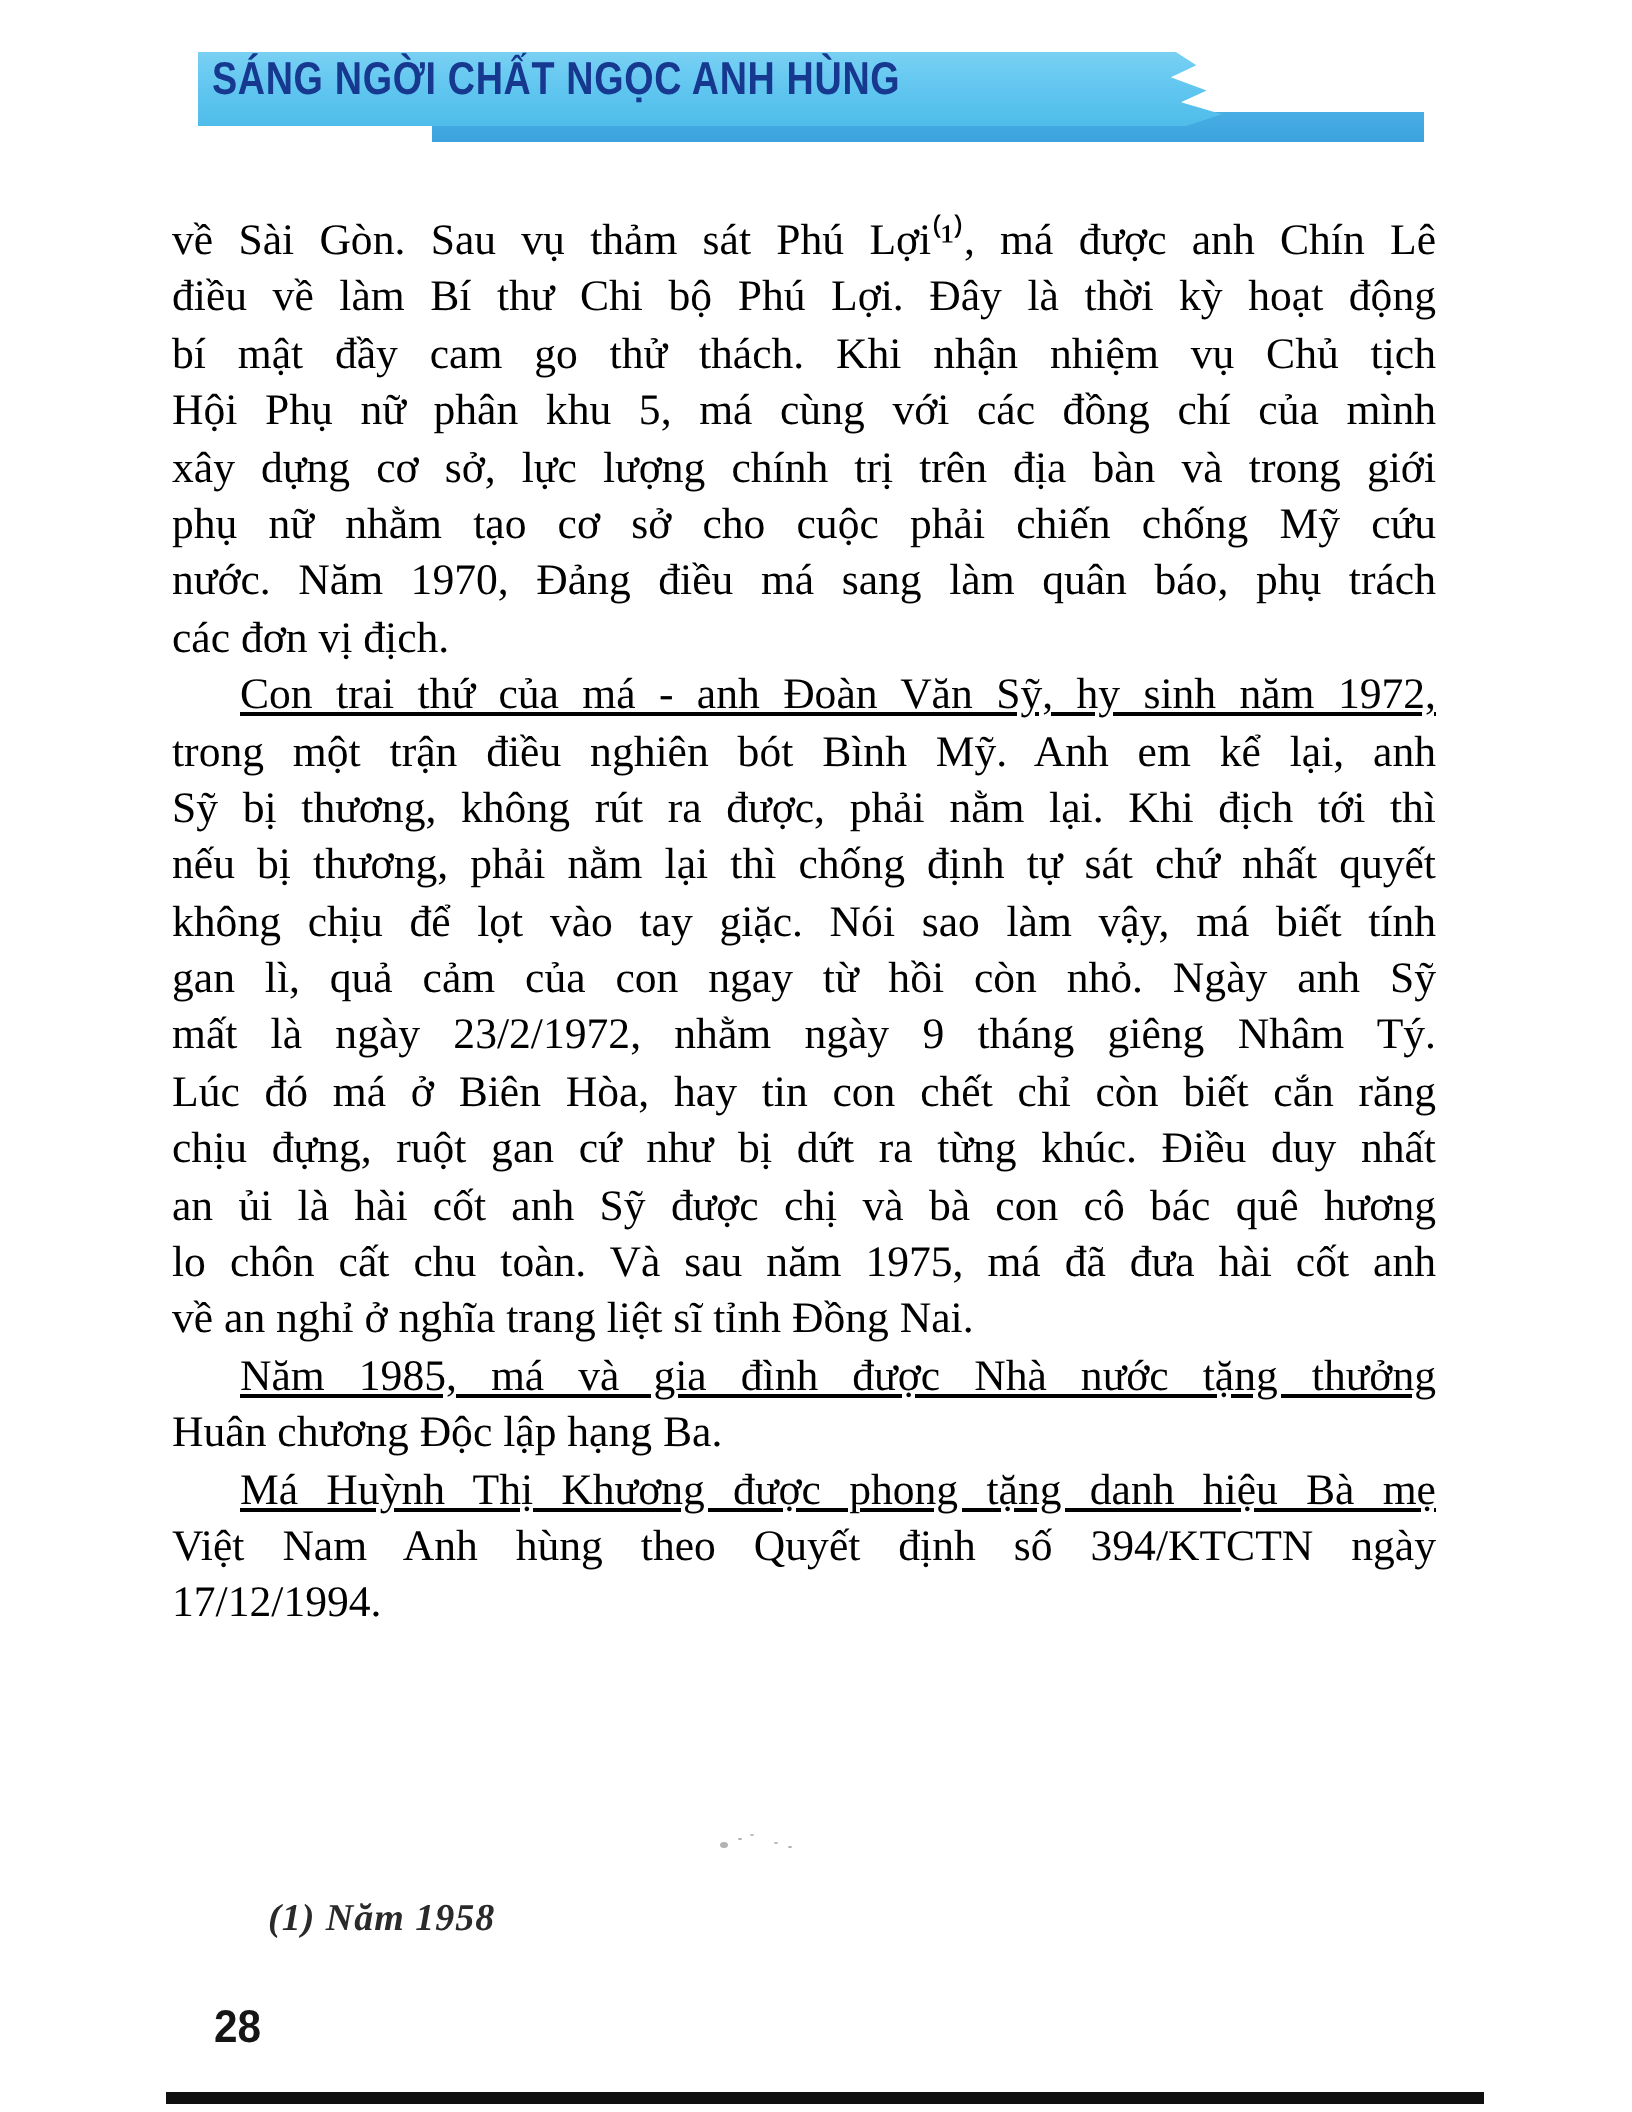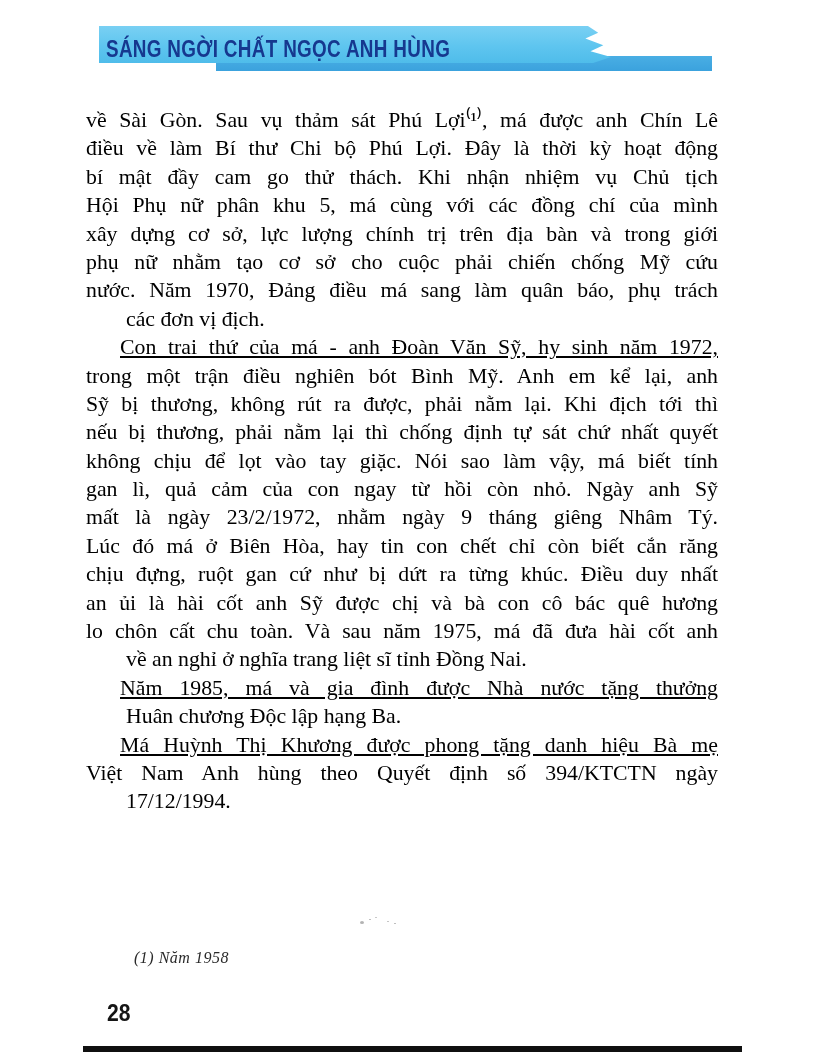--- a/index.html
+++ b/index.html
@@ -16,21 +16,21 @@
     left:216px;top:56px;width:496px;height:15px;
     background:linear-gradient(180deg,#49aee4,#3ba2dd);
     z-index:1;
   }
   .banner{
     position:absolute;
     left:99px;top:26px;width:512px;height:37px;
     background:linear-gradient(180deg,#79d0f3 0%,#5ec5ef 55%,#4fbcea 100%);
     z-index:2;
     clip-path:polygon(0 0,95.5% 0,97.5% 18%,95% 34%,98.5% 52%,96% 68%,100% 84%,96.5% 100%,0 100%);
-    display:flex;align-items:flex-end;
+    display:flex;align-items:flex-start;
   }
   .banner-title{
     font-family:"Liberation Sans", sans-serif;
     font-weight:bold;
     font-size:23px;
     color:#16388f;
     letter-spacing:0.4px;
     transform:scaleX(0.82);
     transform-origin:left center;
     margin-left:7px;
@@ -44,36 +44,37 @@
     color:#000000;
   }
   .line{
     height:28.4px;
     line-height:28.4px;
     text-align:justify;
     text-align-last:justify;
     white-space:normal;
     overflow:hidden;
   }
-  .line.last{ text-align-last:left;margin-left:40px; }
+  .line.last{ text-align-last:left; }
   .line.indent{ text-indent:34px;text-decoration:underline; }
   
   .smudge{
     position:absolute;left:360px;top:921px;width:4px;height:3px;
     background:#9a9a9a;border-radius:50%;opacity:.75;
     box-shadow:8px -3px 0 -1px #8d8d8d, 14px -5px 0 -1px #a0a0a0,
                26px -1px 0 -1px #9b9b9b, 33px 1px 0 -1px #8f8f8f;
   }
   .footnote{
     position:absolute;
     left:134px;top:949px;
     font-style:italic;
-    font-size:16px;
+    font-size:19px;
     color:#2a2a2a;
     letter-spacing:0.5px;
+    font-weight:bold;
   }
   
   .page-number{
     position:absolute;
     left:107px;top:1000px;
     font-family:"Liberation Sans", sans-serif;
     font-weight:bold;
     font-size:23px;
     color:#151515;
     transform:scaleX(0.92);

